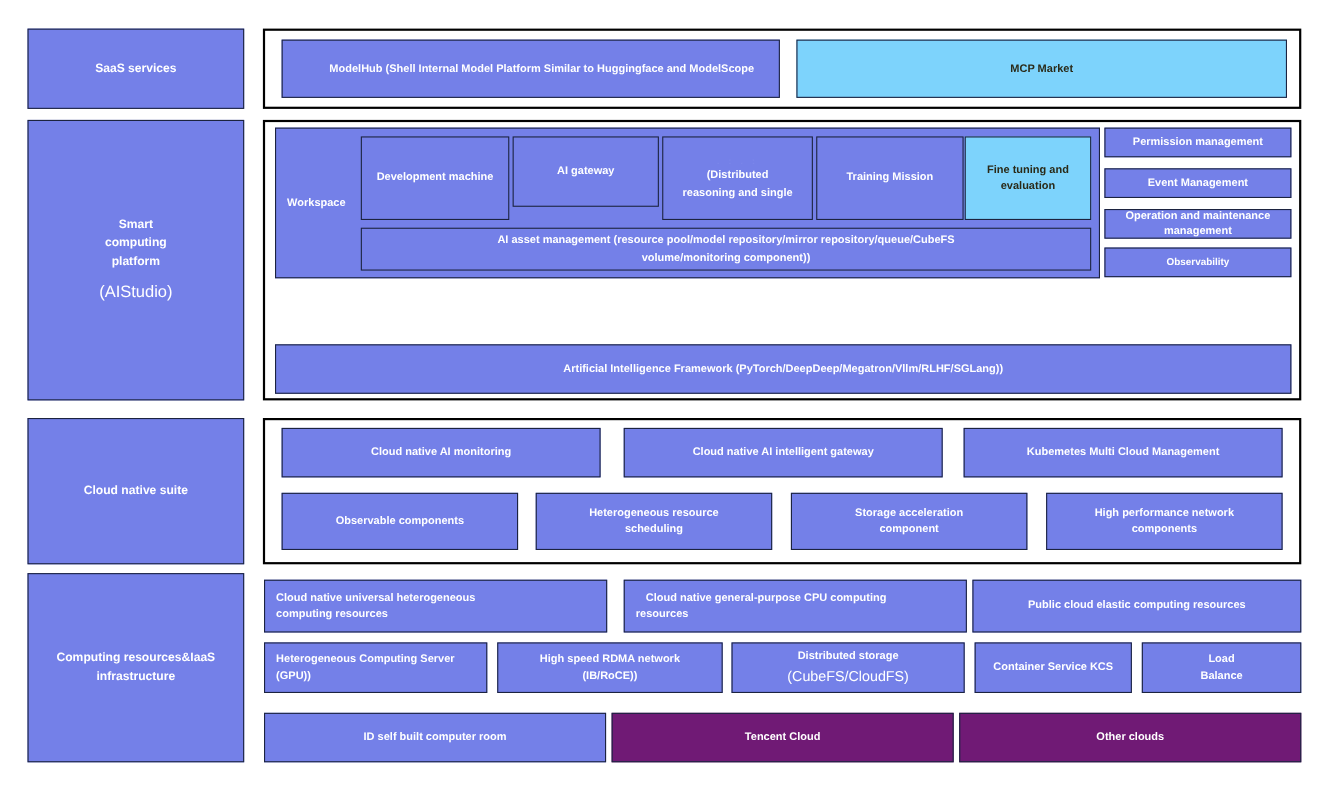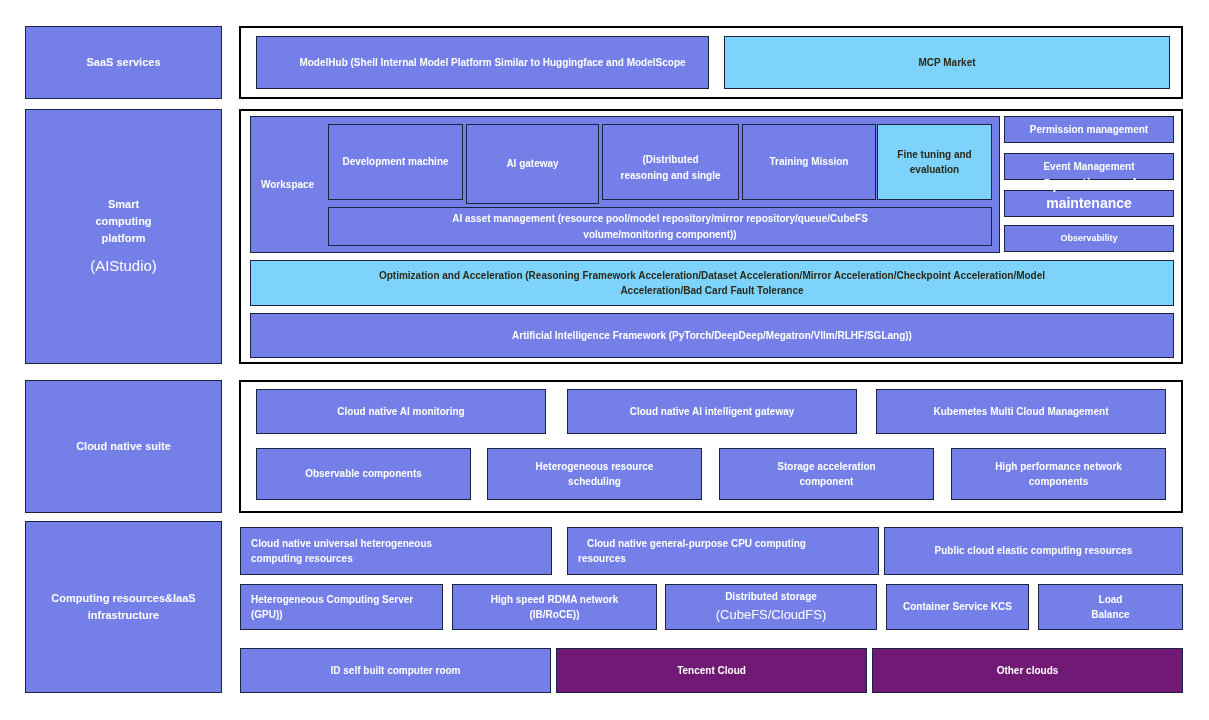--- a/index.html
+++ b/index.html
@@ -24,21 +24,21 @@
   }
   .blue{background:#7480e8;color:#ffffff;}
   .yellow{background:#7dd3fc;color:#2a2a18;}
   .red{background:#701a75;color:#ffffff;}
   .outline{background:#ffffff;border:2px solid #000000;}
 
   .lbl{display:block;padding:0 6px;font-weight:bold;}
   .f11{font-size:11px;}
   .f10{font-size:10px;}
   .f9{font-size:9px;}
-  .f8{font-size:14px;}
+  .f8{font-size:10px;}
   .big{font-size:15px;font-weight:normal;}
   .mid{font-size:13px;font-weight:normal;}
 
   .stackTxt{display:flex;flex-direction:column;align-items:center;justify-content:center;gap:2px;}
   .ghost{color:#7b86ea;font-size:8px;letter-spacing:3px;font-weight:bold;height:9px;}
   .leftalign{justify-content:flex-start;text-align:left;}
   .leftalign .lbl{padding-left:10px;text-align:left;}
 </style>
 </head>
 <body>
@@ -68,21 +68,21 @@
 
   <div class="box outline" style="left:239px;top:109px;width:944px;height:255px;"></div>
 
   <div class="box blue leftalign" style="left:250px;top:116px;width:750px;height:137px;">
     <span class="lbl f10" style="width:72px;">Workspace</span>
   </div>
 
   <div class="box blue" style="left:328px;top:124px;width:135px;height:76px;">
     <span class="lbl f10">Development machine</span>
   </div>
-  <div class="box blue" style="left:466px;top:124px;width:133px;height:80px;">
+  <div class="box blue" style="left:466px;top:124px;width:133px;height:64px;">
     <span class="lbl f10">AI gateway</span>
   </div>
   <div class="box blue" style="left:602px;top:124px;width:137px;height:76px;">
     <div class="stackTxt">
       <span class="ghost">. : . :</span>
       <span class="lbl f10">(Distributed</span>
       <span class="lbl f10">reasoning and single</span>
     </div>
   </div>
   <div class="box blue" style="left:742px;top:124px;width:134px;height:76px;">
@@ -108,26 +108,20 @@
   <div class="box blue" style="left:1004px;top:153px;width:170px;height:27px;">
     <span class="lbl f10">Event Management</span>
   </div>
   <div class="box blue" style="left:1004px;top:190px;width:170px;height:27px;">
     <span class="lbl f8">Operation and maintenance management</span>
   </div>
   <div class="box blue" style="left:1004px;top:225px;width:170px;height:27px;">
     <span class="lbl f9">Observability</span>
   </div>
 
-  <div class="box yellow" style="left:250px;top:260px;width:924px;height:46px;">
-    <div class="stackTxt">
-      <span class="lbl f10">Optimization and Acceleration (Reasoning Framework Acceleration/Dataset Acceleration/Mirror Acceleration/Checkpoint Acceleration/Model</span>
-      <span class="lbl f10">Acceleration/Bad Card Fault Tolerance</span>
-    </div>
-  </div>
 
   <div class="box blue" style="left:250px;top:313px;width:924px;height:45px;">
     <span class="lbl f10">Artificial Intelligence Framework (PyTorch/DeepDeep/Megatron/Vllm/RLHF/SGLang))</span>
   </div>
 
   <div class="box blue" style="left:25px;top:380px;width:197px;height:133px;">
     <span class="lbl f11">Cloud native suite</span>
   </div>
 
   <div class="box outline" style="left:239px;top:380px;width:944px;height:133px;"></div>

